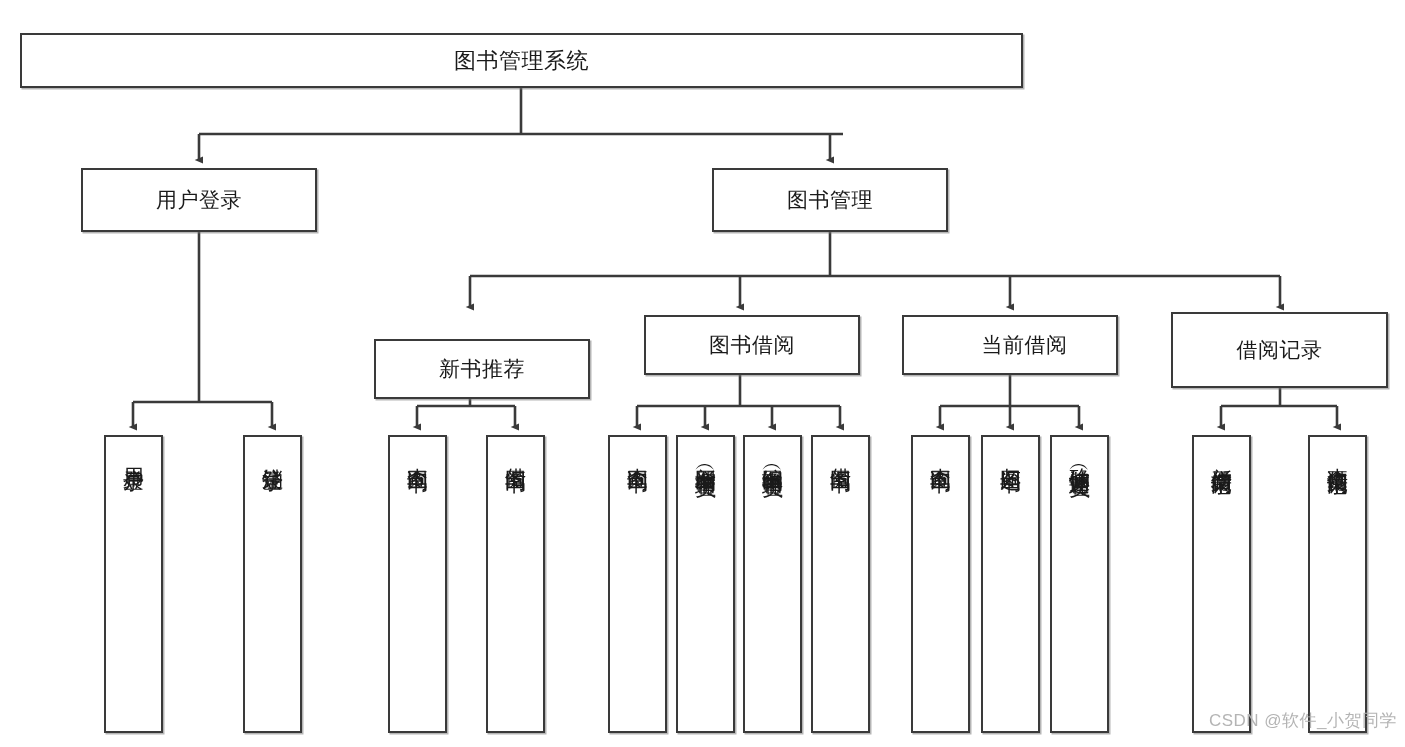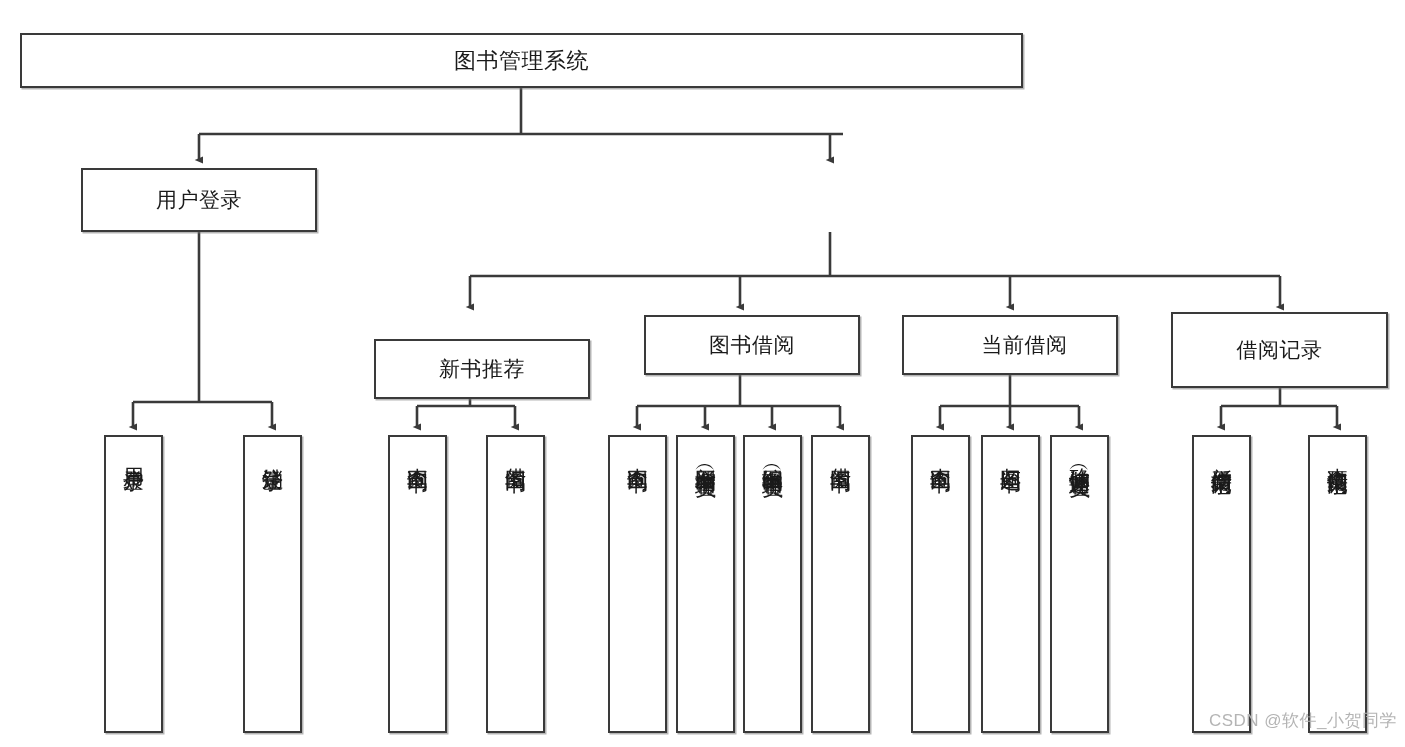--- a/index.html
+++ b/index.html
@@ -131,20 +131,23 @@
     </g>
   </svg>
 
   <div class="node h root" style="left: 20px; top: 13px; width: 1003px; height: 55px; margin-top: 20px;">
     <span class="node-label">图书管理系统</span>
   </div>
 
   <div class="node h" style="left: 81px; top: 168px; width: 236px; height: 64px;">
     <span class="node-label">用户登录</span>
   </div>
+  <div class="node h" style="left: 712px; top: 168px; width: 236px; height: 64px;">
+    <span class="node-label">图书管理</span>
+  </div>
 
   <div class="node h" style="left: 374px; top: 315px; width: 216px; height: 60px; margin-top: 24px;">
     <span class="node-label">新书推荐</span>
   </div>
   <div class="node h" style="left: 632px; top: 315px; width: 216px; height: 60px; margin-left: 12px;">
     <span class="node-label">图书借阅</span>
   </div>
   <div class="node h" style="left: 902px; top: 315px; width: 216px; height: 60px; padding-left: 29px;">
     <span class="node-label">当前借阅</span>
   </div>

